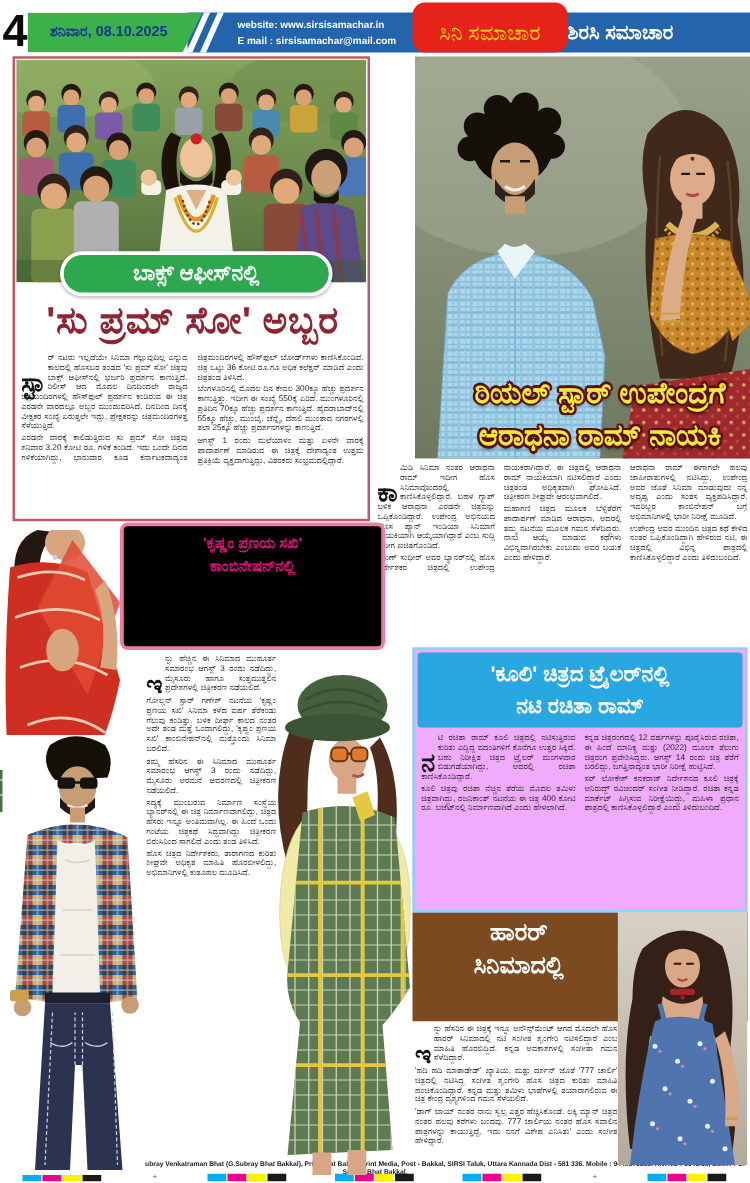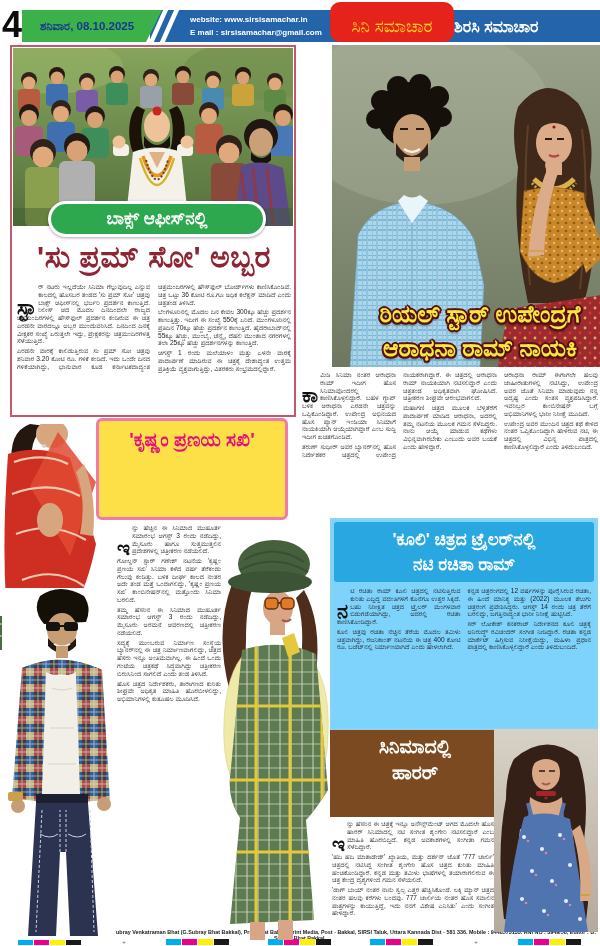--- a/index.html
+++ b/index.html
@@ -43,25 +43,25 @@
   .duo{left:302px;top:45px;width:296px;height:322px;margin-left:30px;}
   .duo-head{position:absolute;left:0;bottom:2px;width:100%;text-align:center;z-index:2;
             color:var(--headline-yellow);font-weight:900;font-size:23.5px;line-height:1.42;
             text-shadow:-2px 0 #5a1010,2px 0 #5a1010,0 -2px #5a1010,0 2px #5a1010,
                         -1.5px -1.5px #5a1010,1.5px 1.5px #5a1010,1.5px -1.5px #5a1010,-1.5px 1.5px #5a1010,0 3px 3px rgba(0,0,0,.45);}
   .saree{left:0;top:424px;width:98px;height:226px;z-index:1;}
   .manjeans{left:2px;top:588px;width:114px;height:352px;z-index:2;background:#fff;}
   .greenlady{left:186px;top:520px;width:148px;height:420px;z-index:2;}
   .bluelady{left:494px;top:729px;width:104px;height:203px;z-index:4;}
   
-  .pinkbox{left:96px;top:418px;width:192px;height:102px;background:#fde047;border:3px solid var(--pink-border);
+  .pinkbox{left:96px;top:418px;width:212px;height:102px;background:#000000;border:3px solid var(--pink-border);
            border-radius:6px;box-sizing:border-box;z-index:5;text-align:center;
-           color:var(--pink-text);font-weight:800;font-size:19px;line-height:1.55;padding-top:4px;}
-  
-  .bluebox{left:330px;top:518px;width:268px;height:212px;background:#7dd3fc;border:2px solid var(--blue-box-border);
+           color:var(--pink-text);font-weight:800;font-size:12px;line-height:1.55;padding-top:4px;}
+  
+  .bluebox{left:330px;top:518px;width:268px;height:212px;background:#f0abfc;border:2px solid var(--blue-box-border);
            box-sizing:border-box;z-index:3;}
   .bluebox-head{margin:2px;height:60px;background:var(--blue-box);border-radius:3px;color:#fff;
                 font-weight:800;font-size:17px;line-height:1.5;display:flex;flex-direction:column;
                 align-items:center;justify-content:center;}
   
   .brownbox{left:330px;top:729px;width:268px;height:88px;background:var(--brown-box);z-index:1;}
   .brown-head{padding:5px 106px 0 8px;text-align:center;color:#fff;font-weight:800;font-size:19px;line-height:1.35;}
   
   .imprint{left:4px;top:929px;width:592px;text-align:center;font-size:5.4px;font-weight:700;color:#1a1a1a;}
   .printbar{left:18px;top:939px;width:564px;height:6px;display:flex;align-items:center;}
@@ -76,21 +76,21 @@
 <div class="page">
 
   <div class="abs pageno">4</div>
   <div class="abs hdr-blue"></div>
   <div class="abs hdr-green"></div>
   <div class="abs hdr-stripe" style="left:156px;"></div>
   <div class="abs hdr-stripe" style="left:167px;"></div>
   <div class="abs hdr-date">ಶನಿವಾರ, 08.10.2025</div>
   <div class="abs hdr-contact">
     <div>website: www.sirsisamachar.in</div>
-    <div>E mail : sirsisamachar@gmail.com</div>
+    <div>E mail : sirsisamachar@mail.com</div>
   </div>
   <div class="abs badge">ಸಿನಿ ಸಮಾಚಾರ</div>
   <div class="abs masthead">ಶಿರಸಿ ಸಮಾಚಾರ</div>
 
   <div class="abs leftbox"></div>
   <div class="abs illus photo">
     <svg viewBox="0 0 280 178" width="280" height="178" preserveAspectRatio="none">
       <defs>
         <linearGradient id="cbg" x1="0" y1="0" x2="0" y2="1">
           <stop offset="0" stop-color="#86a45c"></stop>
@@ -306,20 +306,21 @@
       <path d="M58,8 L96,58 L70,132 L30,62 Z" fill="#e04a32" opacity=".85"></path>
       <path d="M14,38 Q44,28 68,40 M12,70 Q50,56 80,72 M16,110 Q52,96 86,116 M22,156 Q56,142 84,162" stroke="#f0ddc0" stroke-width="2.2" fill="none" opacity=".9"></path>
       <ellipse cx="50" cy="96" rx="13" ry="17" fill="#d8a67e"></ellipse>
       <path d="M84,40 Q97,72 93,112 L80,110 Q87,76 76,48 Z" fill="#d8a67e"></path>
       <rect x="0" y="192" width="26" height="34" fill="#4e6b45"></rect>
       <path d="M0,200 H26 M0,212 H26 M8,192 V226 M18,192 V226" stroke="#d8dcc4" stroke-width="1"></path>
     </svg>
   </div>
   <div class="abs pinkbox">
     <span style="display:block">'ಕೃಷ್ಣಂ ಪ್ರಣಯ ಸಖಿ'</span>
+    <span style="display:block">ಕಾಂಬಿನೇಷನ್‌ನಲ್ಲಿ</span>
   </div>
   <div class="abs manjeans photo">
     <svg viewBox="0 0 114 352" width="114" height="352" preserveAspectRatio="none">
       <defs>
         <pattern id="patch" width="16" height="16" patternUnits="userSpaceOnUse">
           <rect width="16" height="16" fill="#7d8a94"></rect>
           <rect width="8" height="8" fill="#a84b4b"></rect>
           <rect x="8" y="8" width="8" height="8" fill="#32609c"></rect>
           <rect x="8" width="8" height="8" fill="#c2b280"></rect>
           <rect y="8" width="8" height="8" fill="#3a3f46"></rect>
@@ -393,22 +394,22 @@
       <span>ನಟಿ ರಚಿತಾ ರಾಮ್</span>
     </div>
     <div class="bodytxt body4">
       <span class="dropcap">ನ</span>
       <span><p class="para">ಟಿ ರಚಿತಾ ರಾಮ್ ಕೂಲಿ ಚಿತ್ರದಲ್ಲಿ ನಟಿಸುತ್ತಿರುವ ಕುರಿತು ಎದ್ದಿದ್ದ ವದಂತಿಗಳಿಗೆ ಕೊನೆಗೂ ಉತ್ತರ ಸಿಕ್ಕಿದೆ. ಬಹು ನಿರೀಕ್ಷಿತ ಚಿತ್ರದ ಟ್ರೈಲರ್ ಮಂಗಳವಾರ ಬಿಡುಗಡೆಯಾಗಿದ್ದು, ಅದರಲ್ಲಿ ರಚಿತಾ ಕಾಣಿಸಿಕೊಂಡಿದ್ದಾರೆ.</p><p class="para">ಕೂಲಿ ಚಿತ್ರವು ರಚಿತಾ ನೆಚ್ಚಿನ ತೆರೆಯ ಮೊದಲ ತಮಿಳು ಚಿತ್ರವಾಗಿದ್ದು, ರಜನಿಕಾಂತ್ ನಟನೆಯ ಈ ಚಿತ್ರ 400 ಕೋಟಿ ರೂ. ಬಜೆಟ್‌ನಲ್ಲಿ ನಿರ್ಮಾಣವಾಗಿದೆ ಎಂದು ಹೇಳಲಾಗಿದೆ.</p><p class="para">ಕನ್ನಡ ಚಿತ್ರರಂಗದಲ್ಲಿ 12 ವರ್ಷಗಳನ್ನು ಪೂರೈಸಿರುವ ರಚಿತಾ, ಈ ಹಿಂದೆ ಮಾನಿಕ್ಯ ಮತ್ತು (2022) ಮೂಲಕ ತೆಲುಗು ಚಿತ್ರರಂಗ ಪ್ರವೇಶಿಸಿದ್ದರು. ಆಗಸ್ಟ್ 14 ರಂದು ಚಿತ್ರ ತೆರೆಗೆ ಬರಲಿದ್ದು, ಜಗತ್ತಿನಾದ್ಯಂತ ಭಾರೀ ನಿರೀಕ್ಷೆ ಹುಟ್ಟಿಸಿದೆ.</p><p class="para">ಸರ್ ಲೋಕೇಶ್ ಕನಕರಾಜ್ ನಿರ್ದೇಶನದ ಕೂಲಿ ಚಿತ್ರಕ್ಕೆ ಅನಿರುದ್ಧ್ ರವಿಚಂದರ್ ಸಂಗೀತ ನೀಡಿದ್ದಾರೆ. ರಚಿತಾ ಕನ್ನಡ ಮಾರ್ಕೆಟ್ ಹಿಗ್ಗಿಸುವ ನಿರೀಕ್ಷೆಯಿದ್ದು, ಮಹಿಳಾ ಪ್ರಧಾನ ಪಾತ್ರದಲ್ಲಿ ಕಾಣಿಸಿಕೊಳ್ಳಲಿದ್ದಾರೆ ಎಂದು ತಿಳಿದುಬಂದಿದೆ.</p></span>
     </div>
   </div>
 
   <div class="abs brownbox">
     <div class="brown-head">
+      <span style="display:block">ಹಾರರ್</span>
       <span style="display:block">ಸಿನಿಮಾದಲ್ಲಿ</span>
-      <span style="display:block">ಹಾರರ್</span>
     </div>
   </div>
   <div class="abs bluelady photo">
     <svg viewBox="0 0 104 203" width="104" height="203" preserveAspectRatio="none">
       <defs>
         <linearGradient id="sbg" x1="0" y1="0" x2="0" y2="1">
           <stop offset="0" stop-color="#d8d2c6"></stop>
             <stop offset="1" stop-color="#b3aa9c"></stop>
         </linearGradient>
       </defs>

